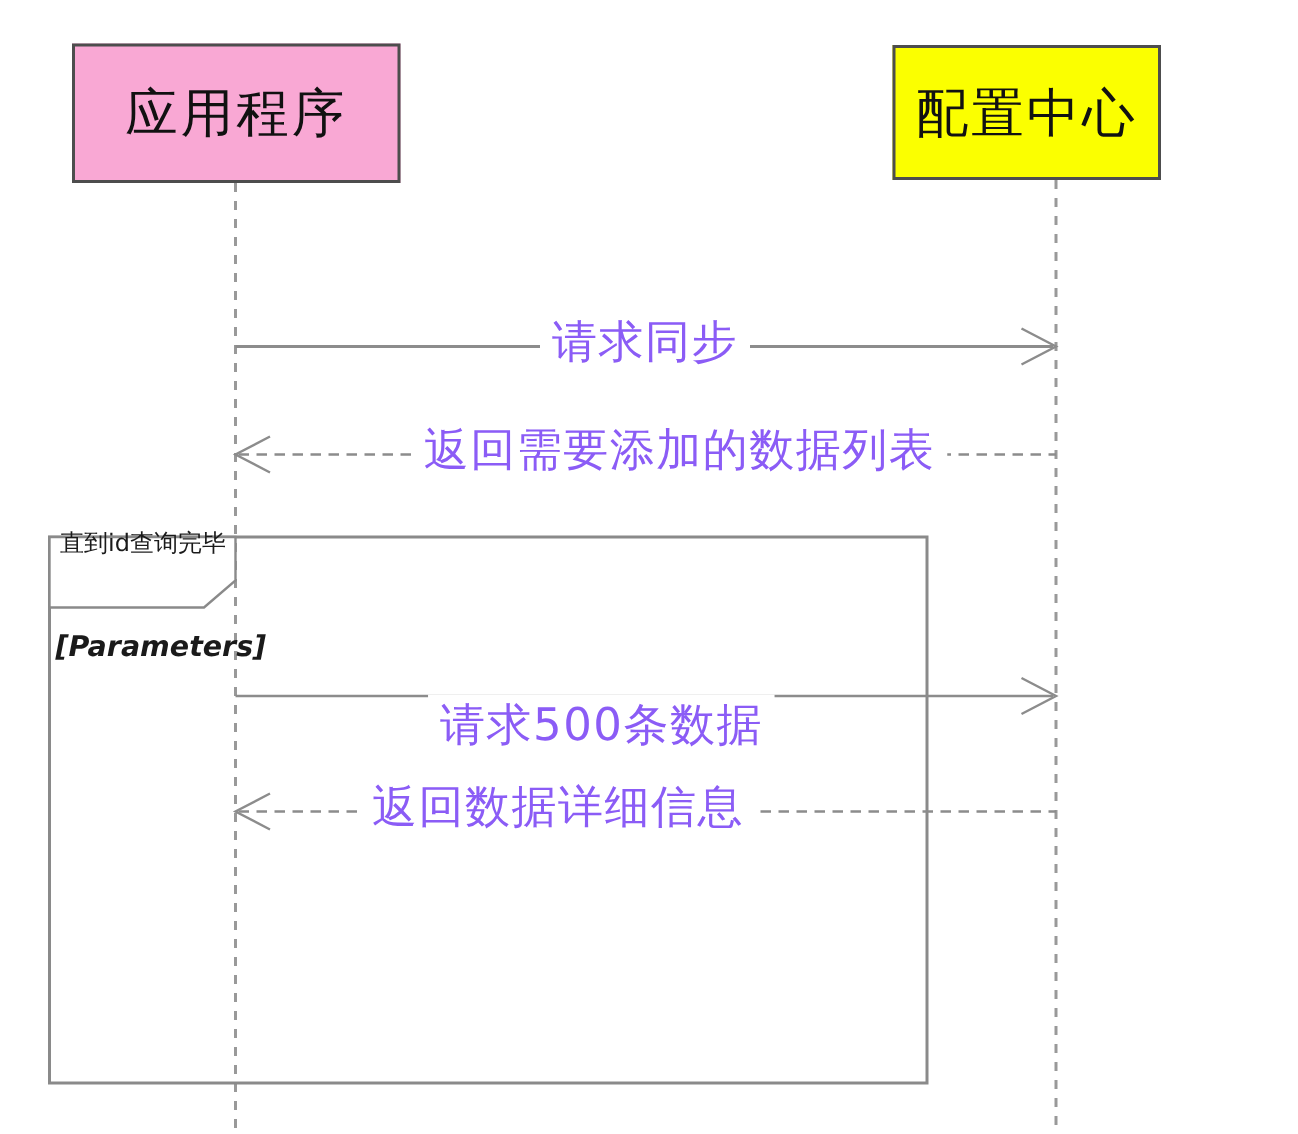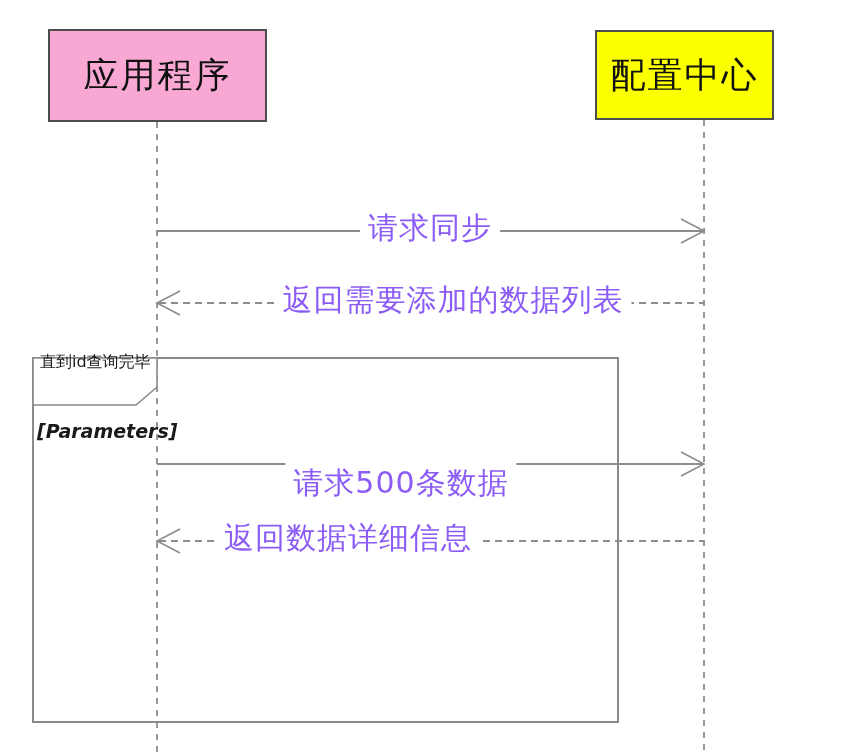--- a/index.html
+++ b/index.html
@@ -57,21 +57,21 @@
     padding: 0 8px;
     font-size: 30px;
     color: #8b5cf6;
     white-space: nowrap;
     font-family: cursive, "DejaVu Sans", sans-serif;
     letter-spacing: 1px;
   }
   .message-1 { left: 430px; top: 231px; }
   .message-2 { left: 453px; top: 303px; }
   .message-3 { left: 401px; top: 486px; }
-  .message-4 { left: 348px; top: 541px; }
+  .message-4 { left: 372px; top: 541px; }
   .fragment-title {
     position: absolute;
     left: 40px;
     top: 352px;
     font-size: 16px;
     font-weight: 400;
     color: #1a1a1a;
     white-space: nowrap;
   }
   .fragment-guard {

